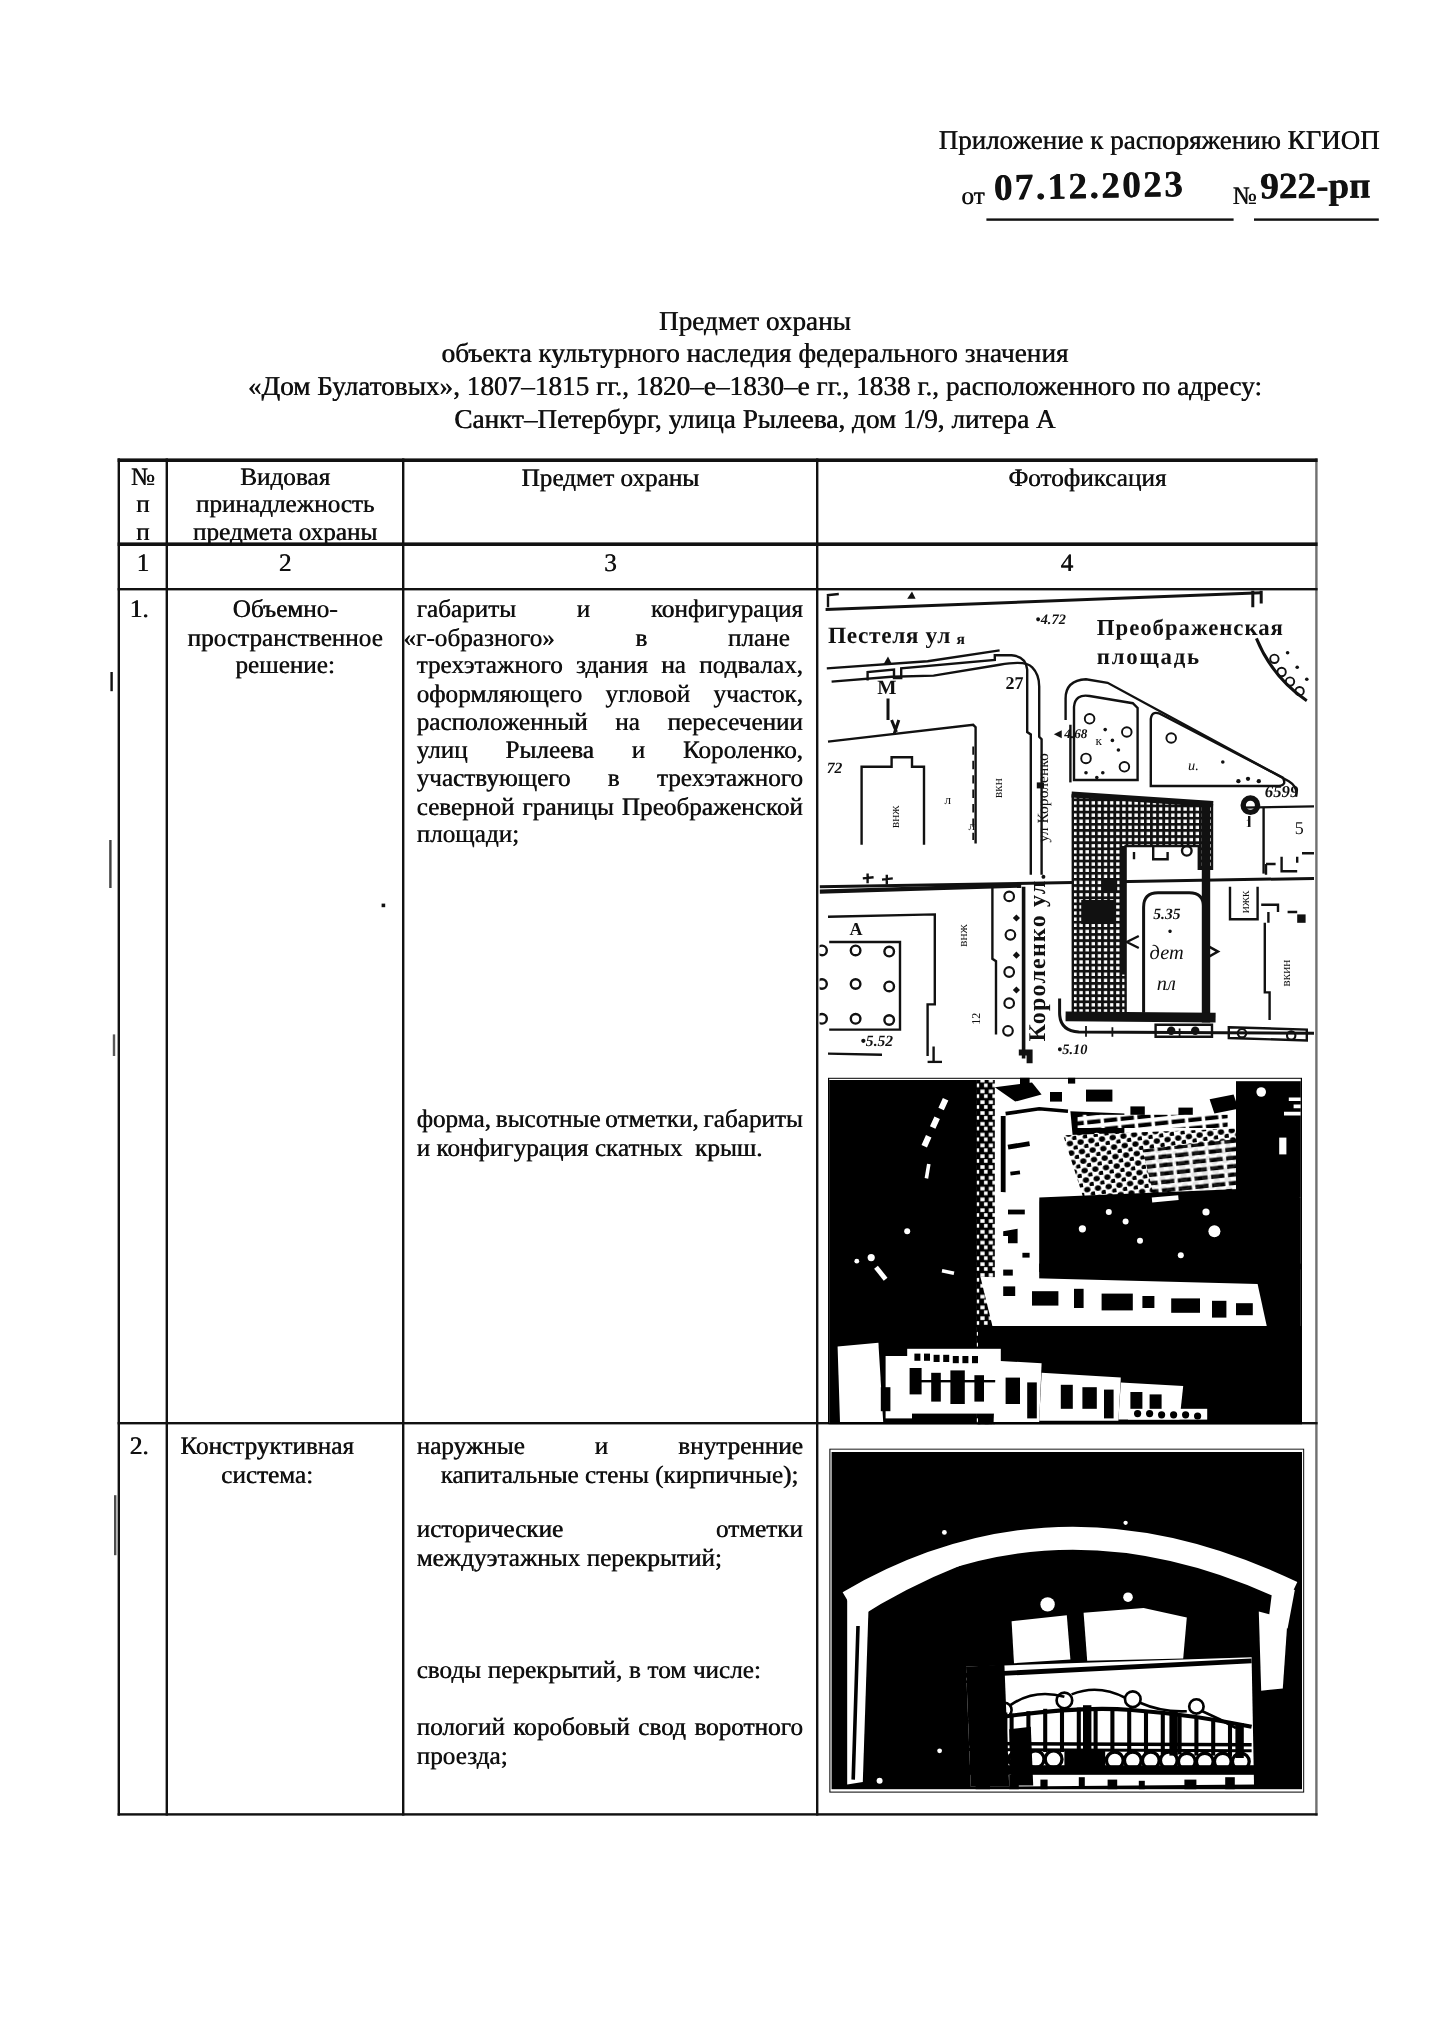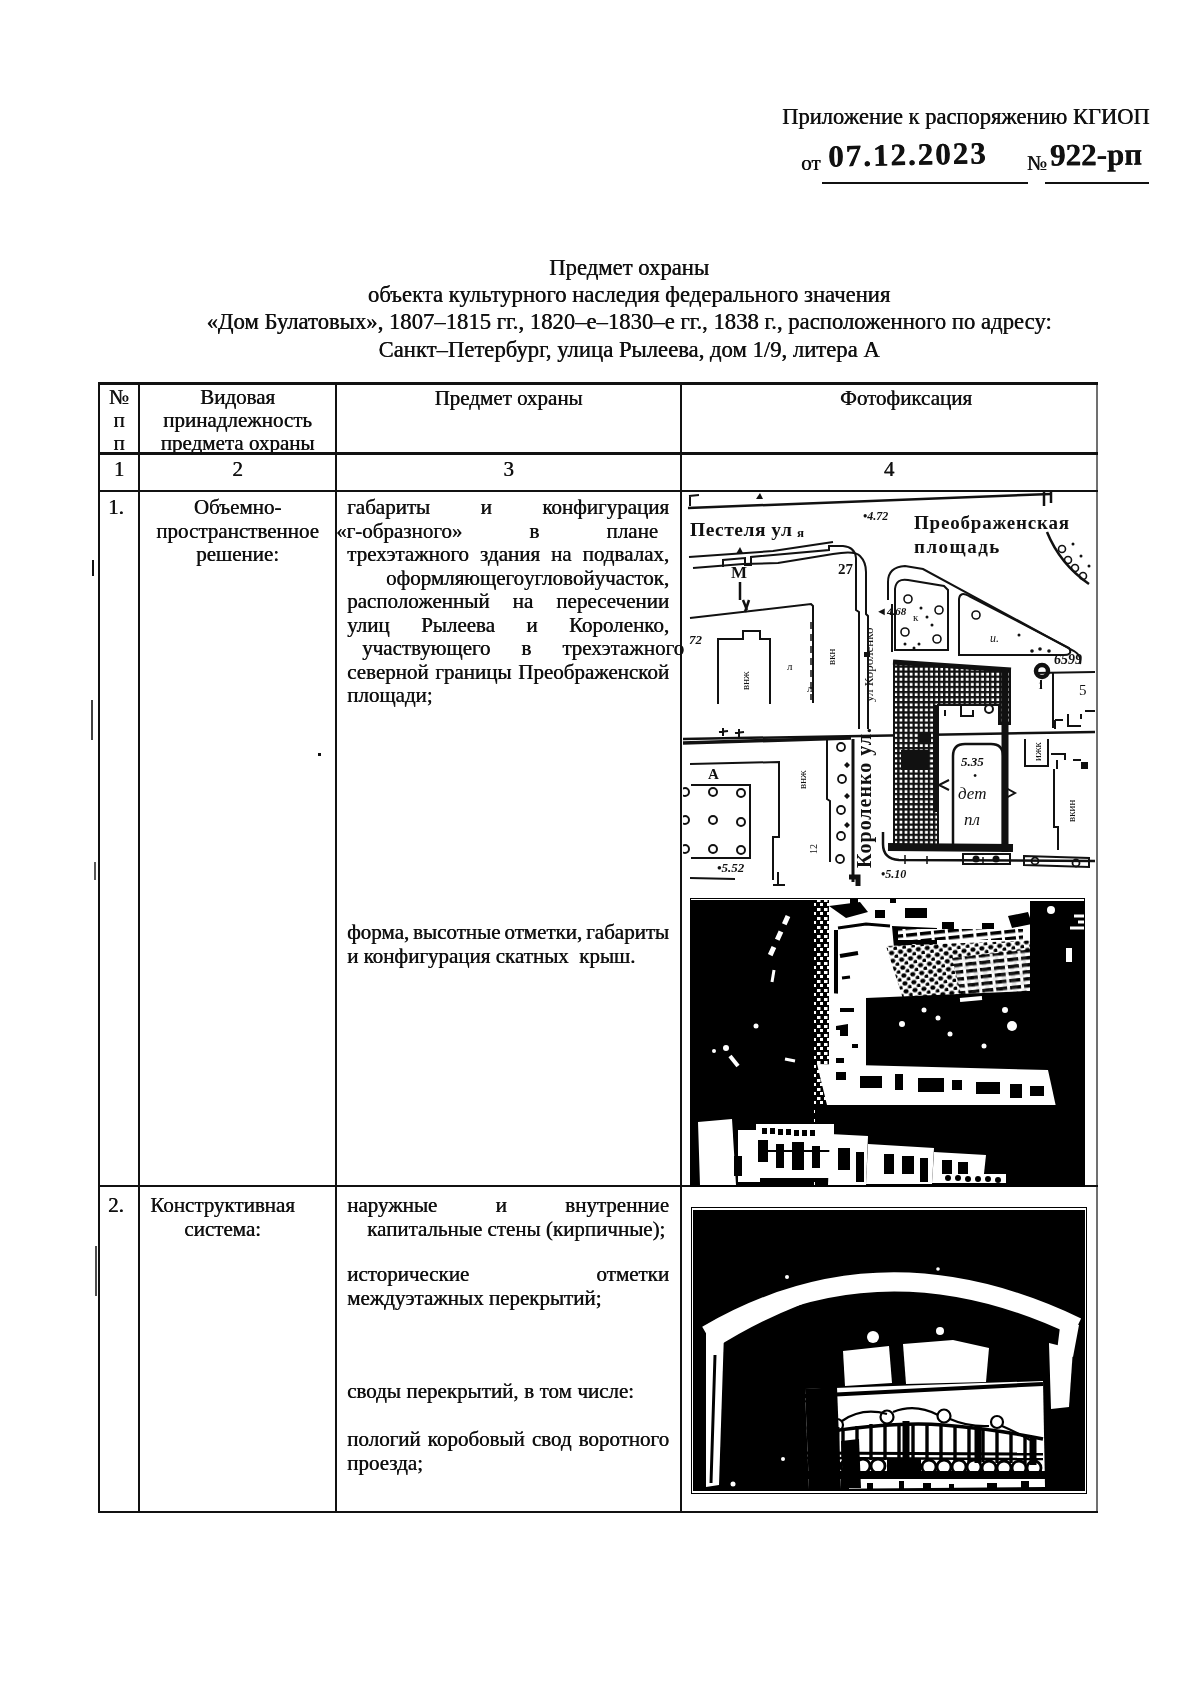--- a/index.html
+++ b/index.html
@@ -88,40 +88,40 @@
     <span>плане</span>
   </div>
 
 <div class="jline" style="left:347px;top:543px;width:322px;">
     <span>трехэтажного</span>
     <span>здания</span>
     <span>на</span>
     <span>подвалах,</span>
   </div>
 
-<div class="jline" style="left:347px;top:566.5px;width:322px;justify-content:flex-end;">
+<div class="jline" style="left:347px;top:566.5px;width:322px;">
     <span>оформляющего</span>
     <span>угловой</span>
     <span>участок,</span>
   </div>
 
 <div class="jline" style="left:347px;top:590px;width:322px;text-align:center;">
     <span>расположенный</span>
     <span>на</span>
     <span>пересечении</span>
   </div>
 
 <div class="jline" style="left:347px;top:613.5px;width:322px;">
     <span>улиц</span>
     <span>Рылеева</span>
     <span>и</span>
     <span>Короленко,</span>
   </div>
 
-<div class="jline" style="left:347px;top:637px;width:322px;margin-left:15px;">
+<div class="jline" style="left:347px;top:637px;width:322px;">
     <span>участвующего</span>
     <span>в</span>
     <span>трехэтажного</span>
   </div>
 
 <div class="jline" style="left:347px;top:660.5px;width:322px;">
     <span>северной</span>
     <span>границы</span>
     <span>Преображенской</span>
   </div>

